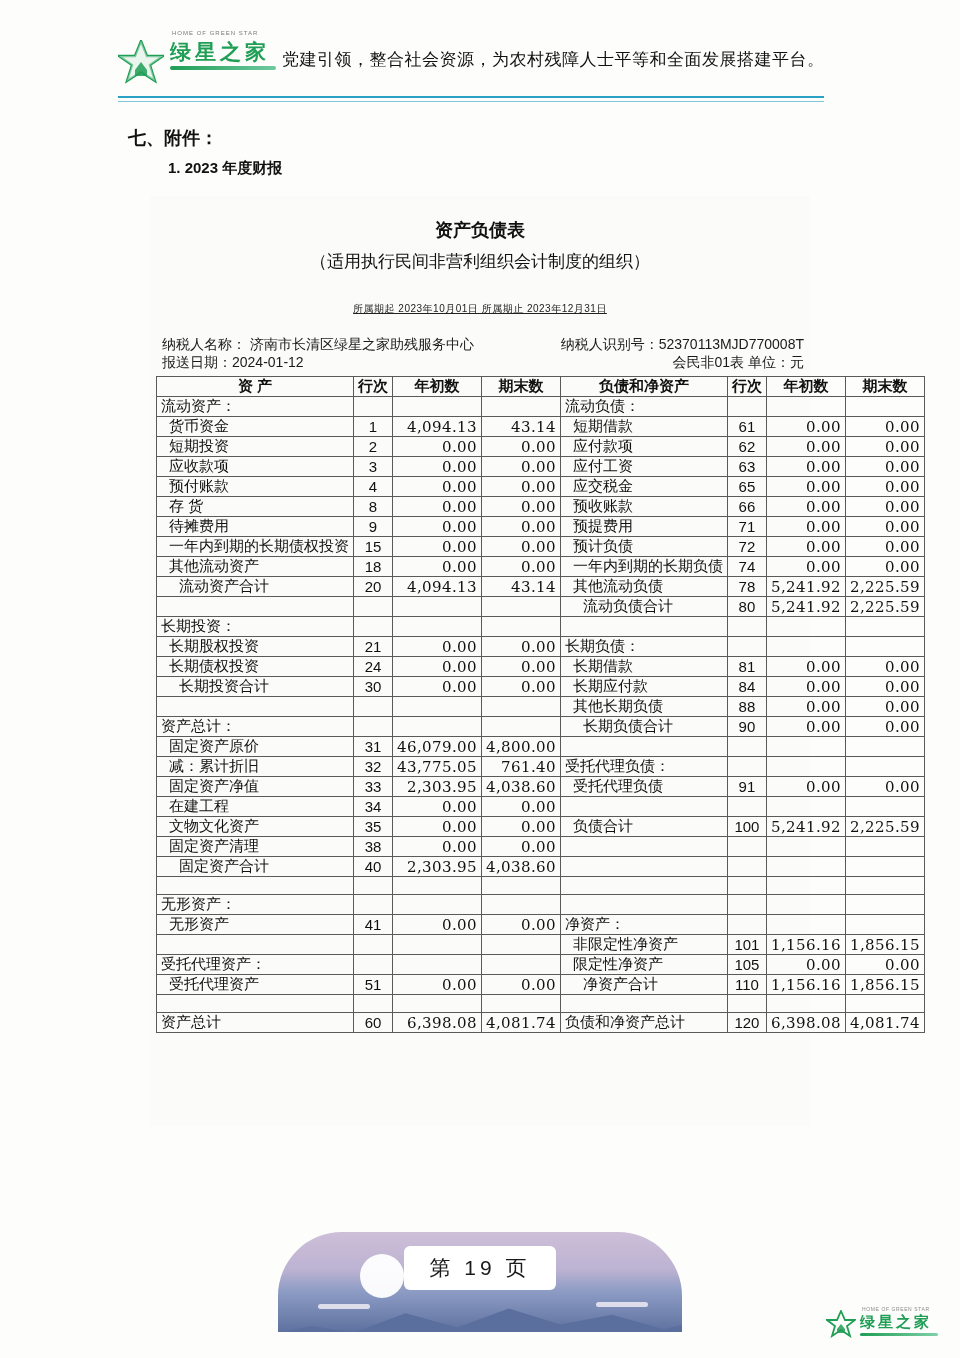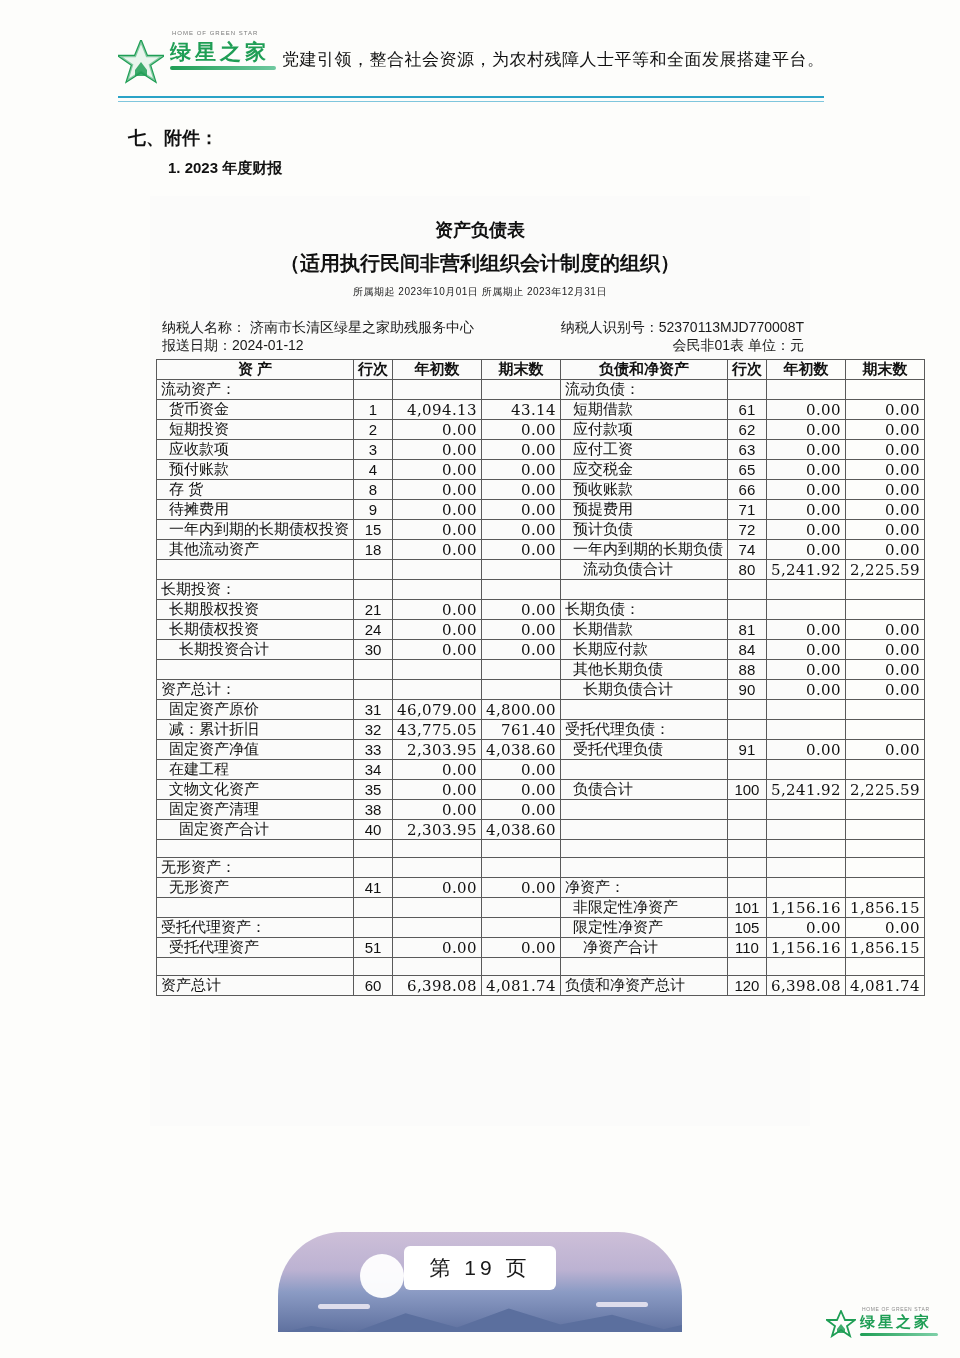--- a/index.html
+++ b/index.html
@@ -68,26 +68,27 @@
   
   .scan{
     position:absolute;left:150px;top:196px;width:660px;height:930px;
     background:#fbfbfa;
   }
   .scan-title{
     text-align:center;font-size:18px;font-weight:bold;margin-top:22px;
     font-family:"DejaVu Serif", serif;color:#111;
   }
   .scan-title2{
-    text-align:center;font-size:20px;font-weight:bold;margin-top:8px;
+    text-align:center;font-size:17px;font-weight:normal;margin-top:8px;
     font-family:"DejaVu Serif", serif;color:#111;
   }
   .scan-period{
-    text-align:center;font-size:10px;margin-top:8px;color:#222;
+    text-align:center;font-size:10px;margin-top:29px;color:#222;
     letter-spacing:.5px;
+    text-decoration:underline;
   }
   .meta{
     position:relative;height:40px;margin-top:20px;font-size:14px;color:#1a1a1a;
   }
   .meta .l1{position:absolute;left:12px;top:0;}
   .meta .l2{position:absolute;left:12px;top:18px;}
   .meta .r1{position:absolute;right:6px;top:0;}
   .meta .r2{position:absolute;right:6px;top:18px;}
 
   table.bs{
@@ -288,20 +289,30 @@
             <td class="w-item ind1">其他流动资产</td>
             <td class="w-line c-ctr">18</td>
             <td class="w-val c-num">0.00</td>
             <td class="w-val c-num">0.00</td>
             <td class="w-item2 ind1">一年内到期的长期负债</td>
             <td class="w-line c-ctr">74</td>
             <td class="w-val c-num">0.00</td>
             <td class="w-val c-num">0.00</td>
           </tr>
           <tr>
+            <td class="w-item ind2">流动资产合计</td>
+            <td class="w-line c-ctr">20</td>
+            <td class="w-val c-num">4,094.13</td>
+            <td class="w-val c-num">43.14</td>
+            <td class="w-item2 ind1">其他流动负债</td>
+            <td class="w-line c-ctr">78</td>
+            <td class="w-val c-num">5,241.92</td>
+            <td class="w-val c-num">2,225.59</td>
+          </tr>
+          <tr>
             <td class="w-item"></td>
             <td class="w-line c-ctr"></td>
             <td class="w-val c-num"></td>
             <td class="w-val c-num"></td>
             <td class="w-item2 ind2">流动负债合计</td>
             <td class="w-line c-ctr">80</td>
             <td class="w-val c-num">5,241.92</td>
             <td class="w-val c-num">2,225.59</td>
           </tr>
           <tr>

